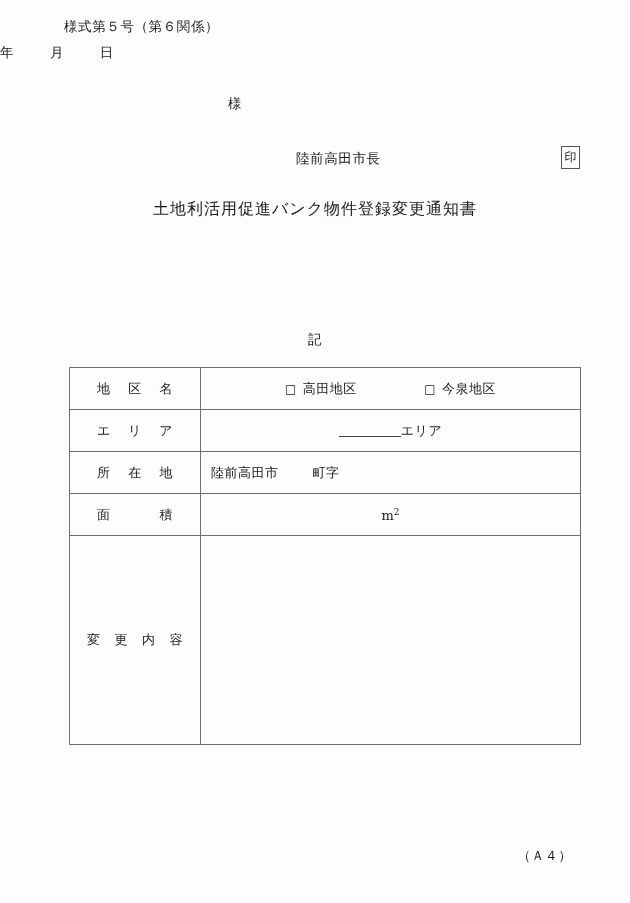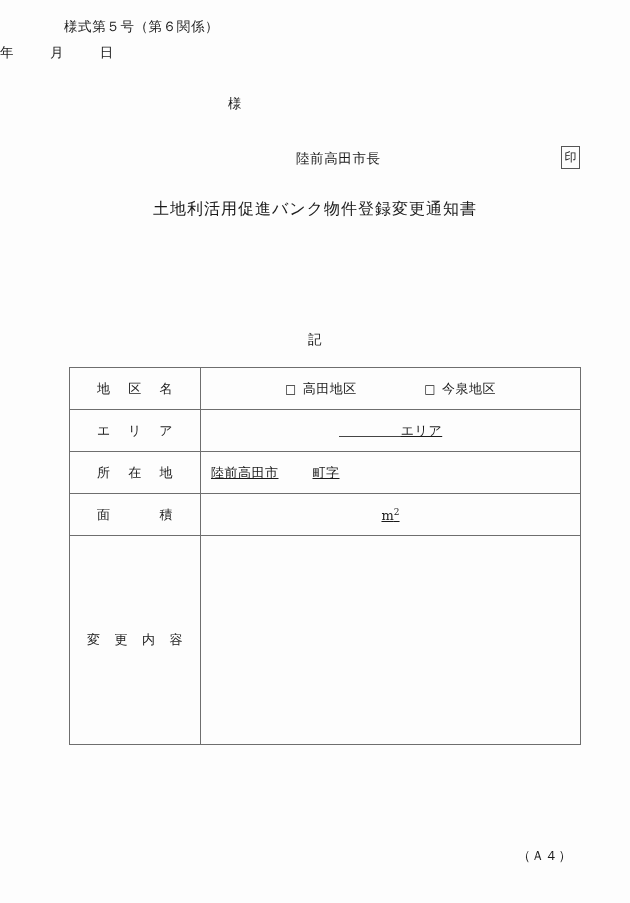--- a/index.html
+++ b/index.html
@@ -126,21 +126,20 @@
   .form-table td.label {
     width: 110px;
     height: 41px;
     text-align: center;
     letter-spacing: 0.5px;
     white-space: nowrap;
   }
   .form-table td.value {
     text-align: center;
     letter-spacing: 0.5px;
-    text-decoration: underline;
   }
   .form-table td.value.left {
     text-align: left;
   }
   .form-table tr.tall td {
     height: 208px;
     vertical-align: middle;
   }
 
   .label-spread {

